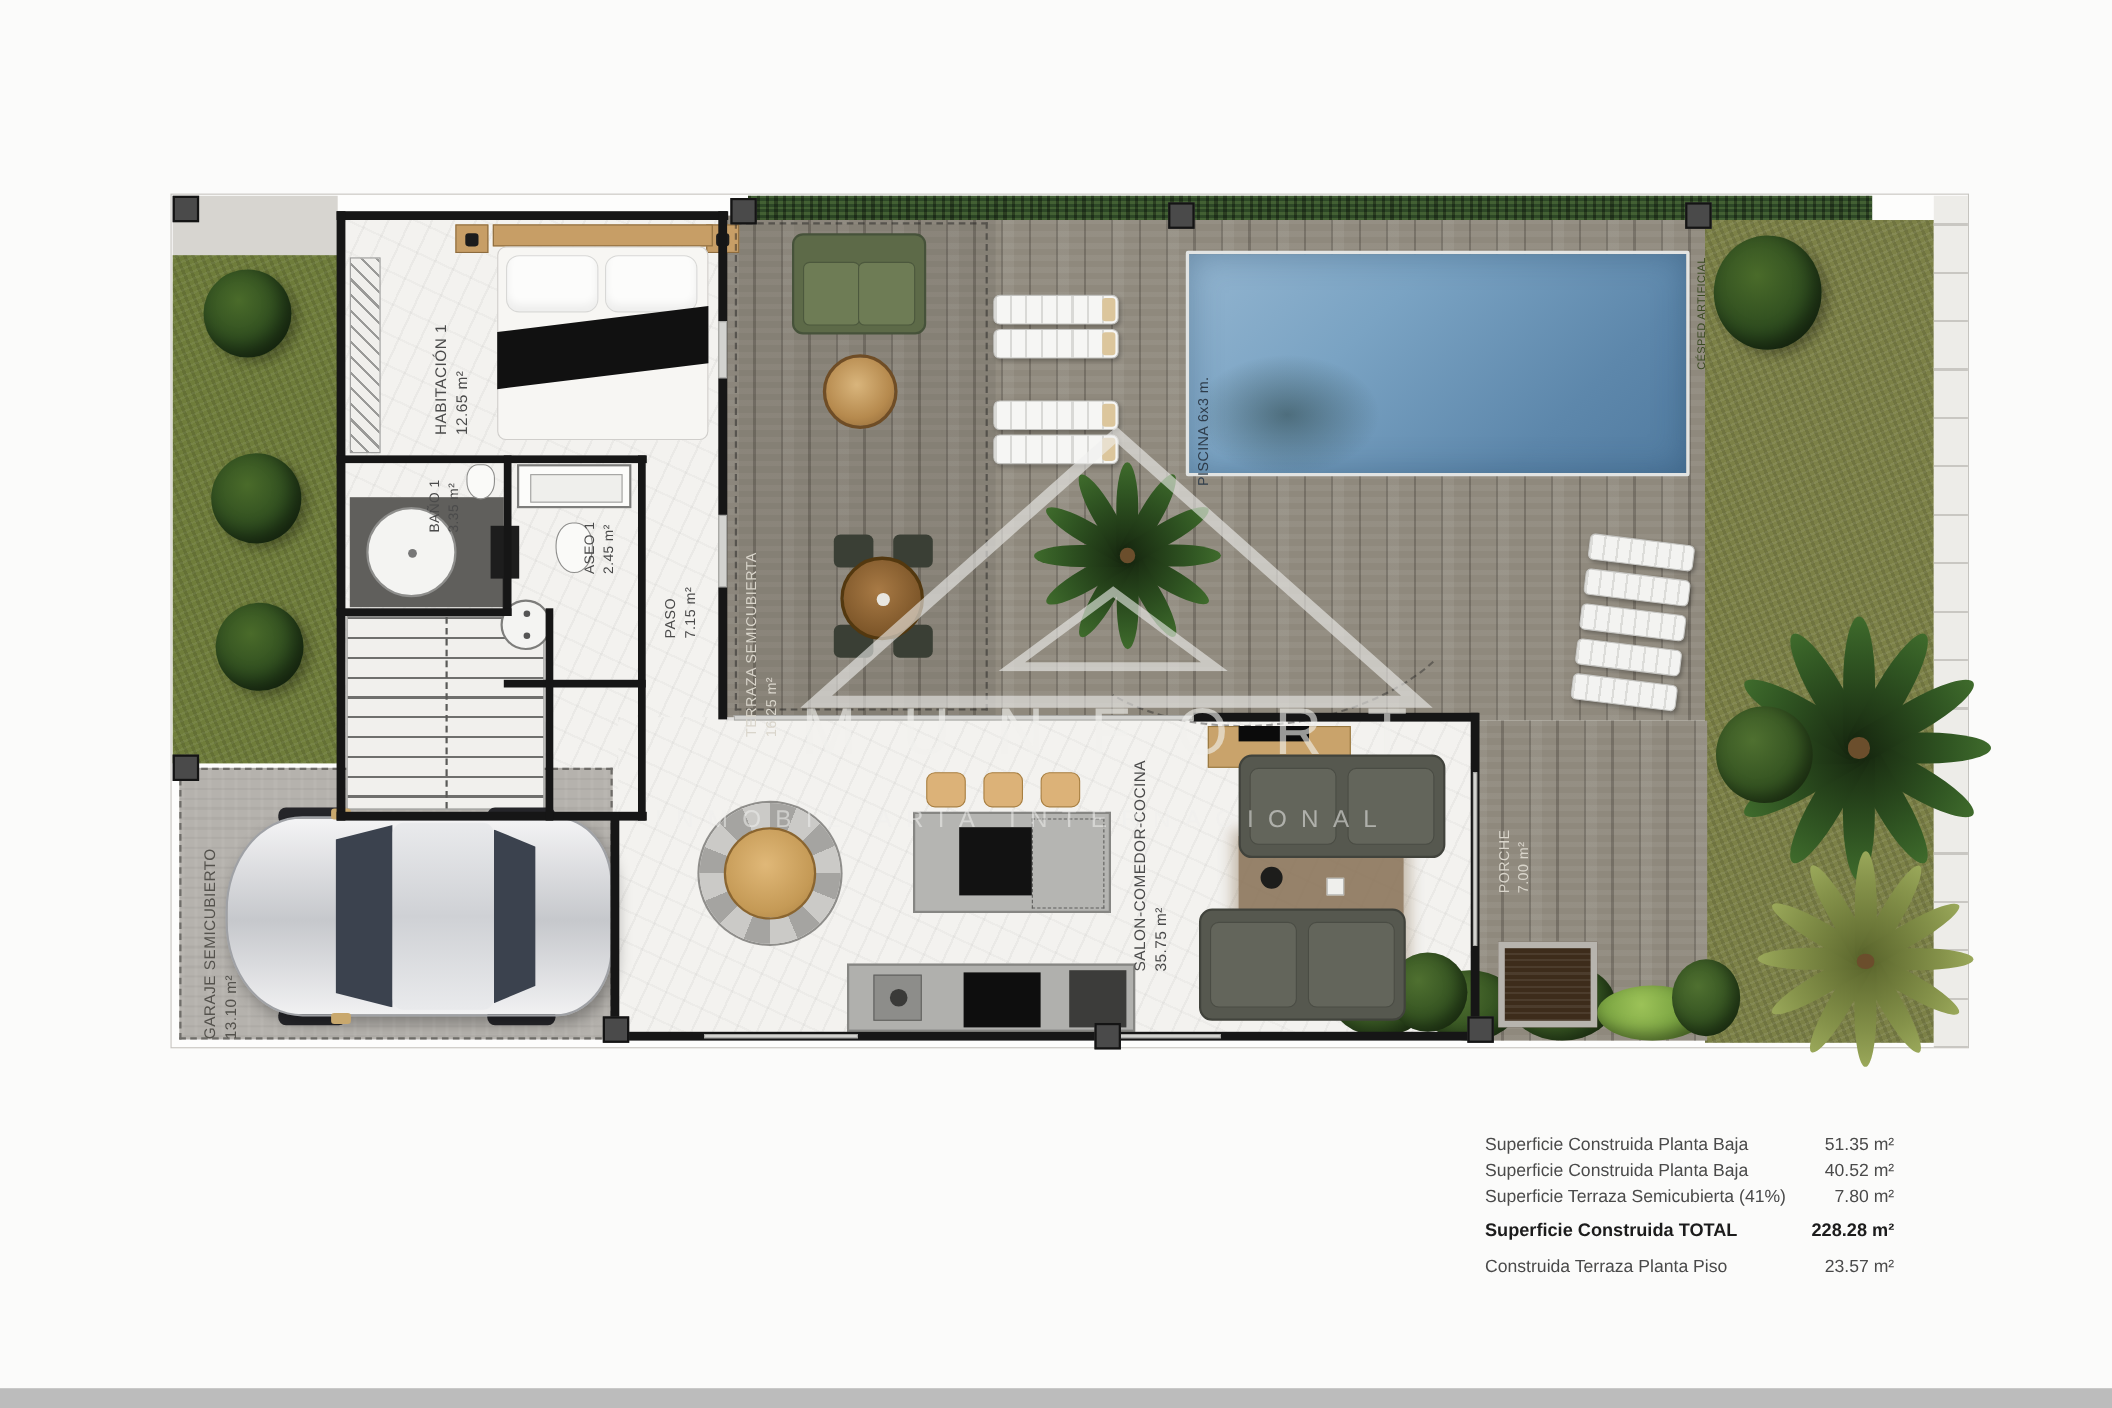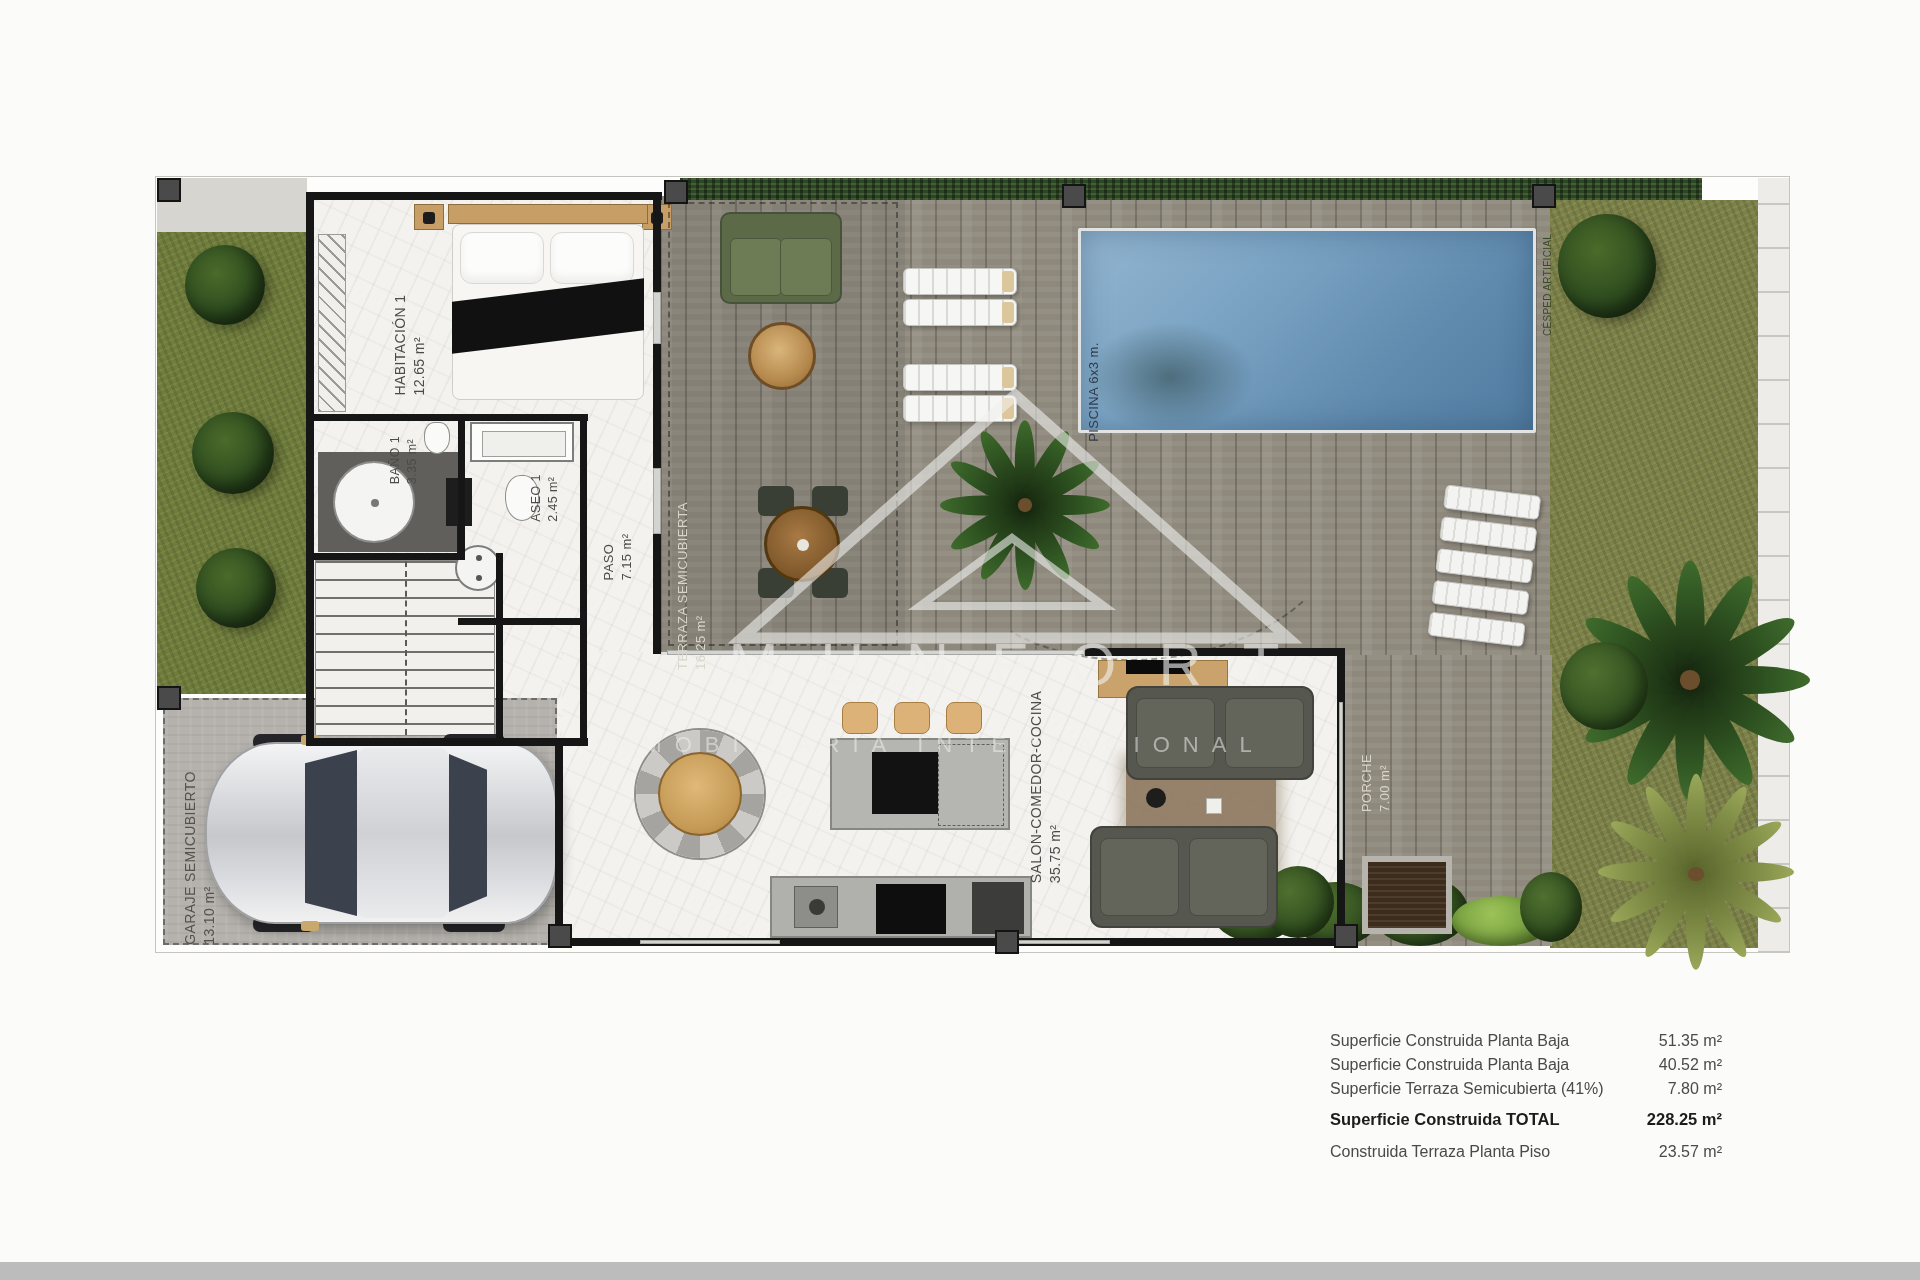--- a/index.html
+++ b/index.html
@@ -284,21 +284,21 @@
   .lab-terraza { left:692px; top:586px; color:#d9d5cb; font-size:13px; }
   .lab-salon   { left:1046px; top:787px; }
   .lab-garaje  { left:200px; top:858px; color:#54524d; }
   .lab-porche  { left:1376px; top:783px; color:#d9d5cb; font-size:13px; }
   .lab-piscina { left:1094px; top:392px; color:#2e3c4a; font-size:13px; }
   .lab-garden  { left:1548px; top:285px; color:#3a4a22; font-size:10px; letter-spacing:.3px; }
 
   
   .summary { position:absolute; left:1330px; top:1032px; width:392px; z-index:5; }
   .srow { display:flex; justify-content:space-between; align-items:flex-start;
-      font-size:16px; color:#4a4a4a; margin-bottom:6px; }
+      font-size:16px; color:#4a4a4a; margin-bottom:6px;margin-left:20px; }
   .srow .val { text-align:right; min-width:90px; }
   .srow.total { font-weight:700; color:#1c1c1c; font-size:16.5px; margin-top:12px; margin-bottom:14px; }
 
   .footer-strip { position:absolute; left:0; top:1262px; width:1920px; height:18px; background:#bcbcbc; }
 </style>
 </head>
 <body>
 
 <div class="canvas">
 
@@ -539,21 +539,21 @@
     <div class="srow">
       <span class="lbl">Superficie Construida Planta Baja</span>
       <span class="val">40.52 m²</span>
     </div>
     <div class="srow">
       <span class="lbl">Superficie Terraza Semicubierta (41%)</span>
       <span class="val">7.80 m²</span>
     </div>
     <div class="srow total">
       <span class="lbl">Superficie Construida TOTAL</span>
-      <span class="val">228.25 m²</span>
+      <span class="val">228.28 m²</span>
     </div>
     <div class="srow">
       <span class="lbl">Construida Terraza Planta Piso</span>
       <span class="val">23.57 m²</span>
     </div>
   </div>
 
   <div class="footer-strip"></div>
 </div>
 

